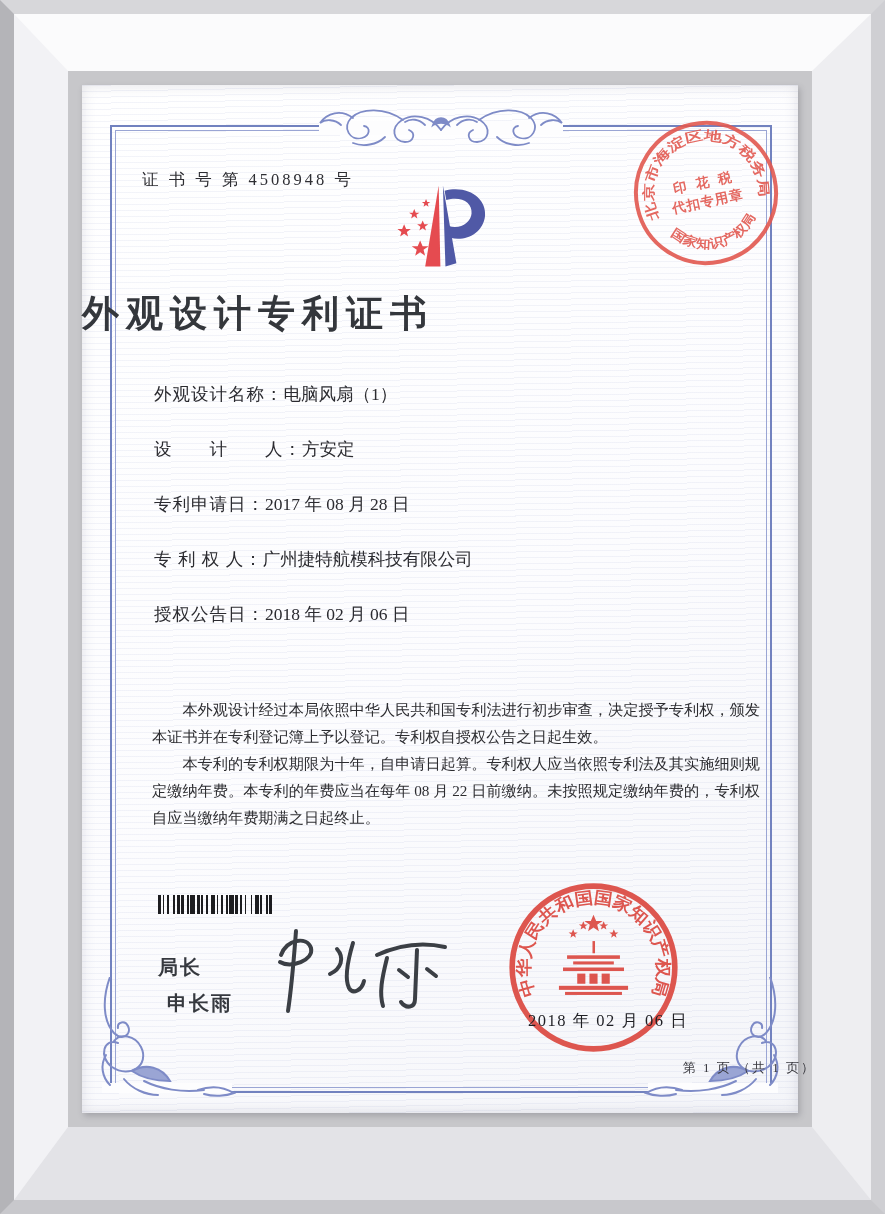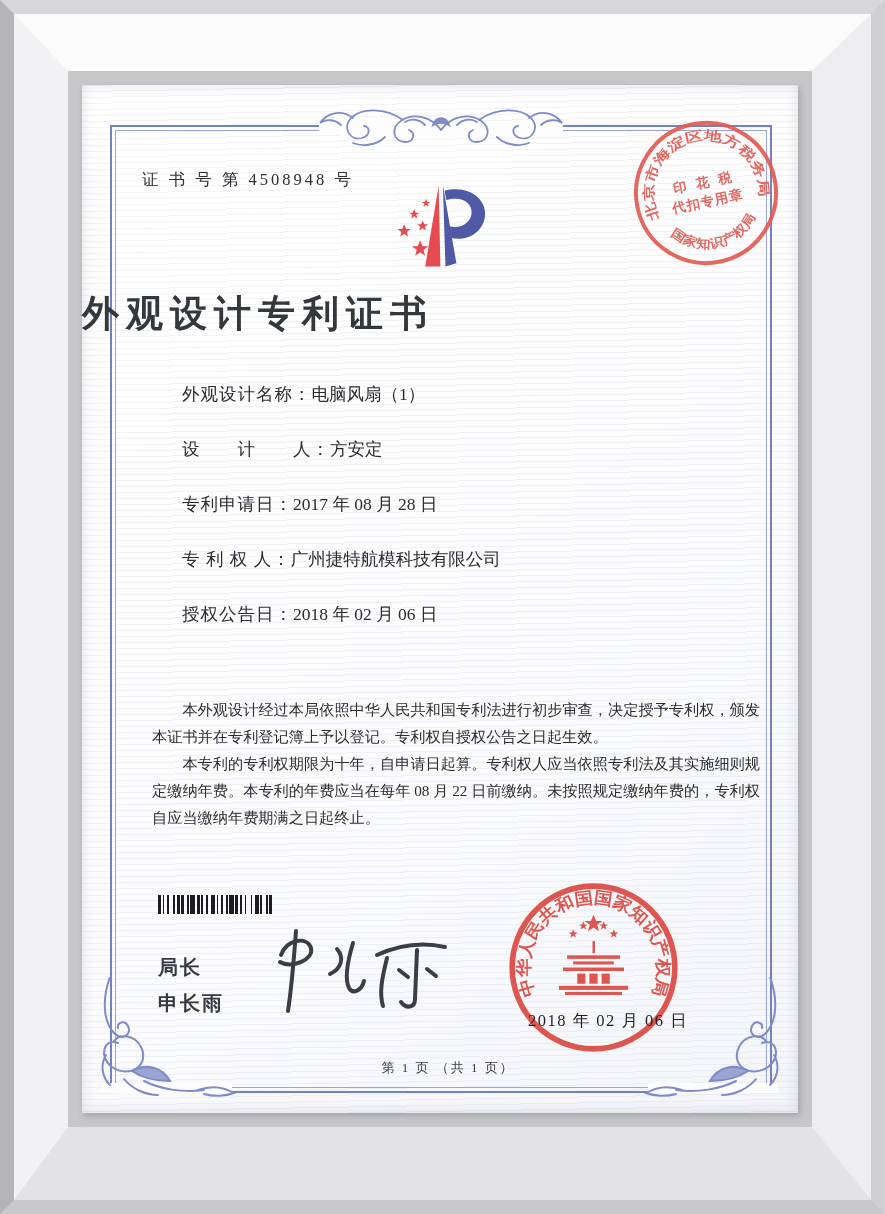--- a/index.html
+++ b/index.html
@@ -26,38 +26,38 @@
   .blue-border{position:absolute;left:28px;top:40px;width:662px;height:968px;
     border:2.5px solid #7282bf;box-sizing:border-box;}
   .blue-border-inner{position:absolute;inset:3px;border:1px solid #9aa5d4;}
   .orn{position:absolute;color:#7e8bc7;}
   
   .cert-no{position:absolute;left:60px;top:84px;font-size:16.5px;letter-spacing:3px;color:#2e2e33;}
   .title{position:absolute;left:0;top:204px;width:100%;
     font-size:37px;font-weight:700;letter-spacing:7px;color:#34373c;}
   .fields{position:absolute;left:72px;top:297px;font-size:17.5px;}
   .field-row{margin-bottom:31px;line-height:24px;white-space:nowrap;}
-  .field-label{letter-spacing:1px;margin-left:28px;}
+  .field-label{letter-spacing:1px;}
   .paras{position:absolute;left:70px;top:611px;width:608px;
     font-size:15.2px;line-height:27px;text-align:justify;color:#2c2c30;}
   .paras p{margin:0;text-indent:2em;}
   .barcode{position:absolute;left:76px;top:810px;width:204px;height:19px;display:flex;align-items:stretch;}
   .barcode .b{background:#1d1d20;}
   .barcode .s{background:transparent;}
   .signer-title{position:absolute;left:76px;top:869px;font-size:20px;font-weight:600;
     font-family:"Liberation Sans","DejaVu Sans",sans-serif;color:#36393f;letter-spacing:2px;}
-  .signer-name{position:absolute;left:76px;top:905px;font-size:20px;font-weight:600;
+  .signer-name{position:absolute;left:85px;top:905px;font-size:20px;font-weight:600;
     font-family:"Liberation Sans","DejaVu Sans",sans-serif;color:#36393f;letter-spacing:2px;}
   .signature{position:absolute;left:183px;top:840px;}
   .seal{position:absolute;left:420px;top:791px;opacity:.93;}
   .seal-date{position:absolute;left:446px;top:925px;font-size:16.5px;letter-spacing:1.5px;
     color:#1f1f24;z-index:5;}
   .tax-stamp{position:absolute;left:544px;top:28px;transform:rotate(-12deg);opacity:.9;}
   .logo{position:absolute;left:296px;top:94px;}
-  .footer{position:absolute;left:8px;top:974px;width:100%;text-align:center;
+  .footer{position:absolute;left:18px;top:974px;width:100%;text-align:right;
     font-size:13px;letter-spacing:2px;color:#3a3a40;}
 </style>
 </head>
 <body>
 
 <div class="photo">
   <div class="frame-outer"></div>
   <div class="frame-face"></div>
 
   <div class="paper">

